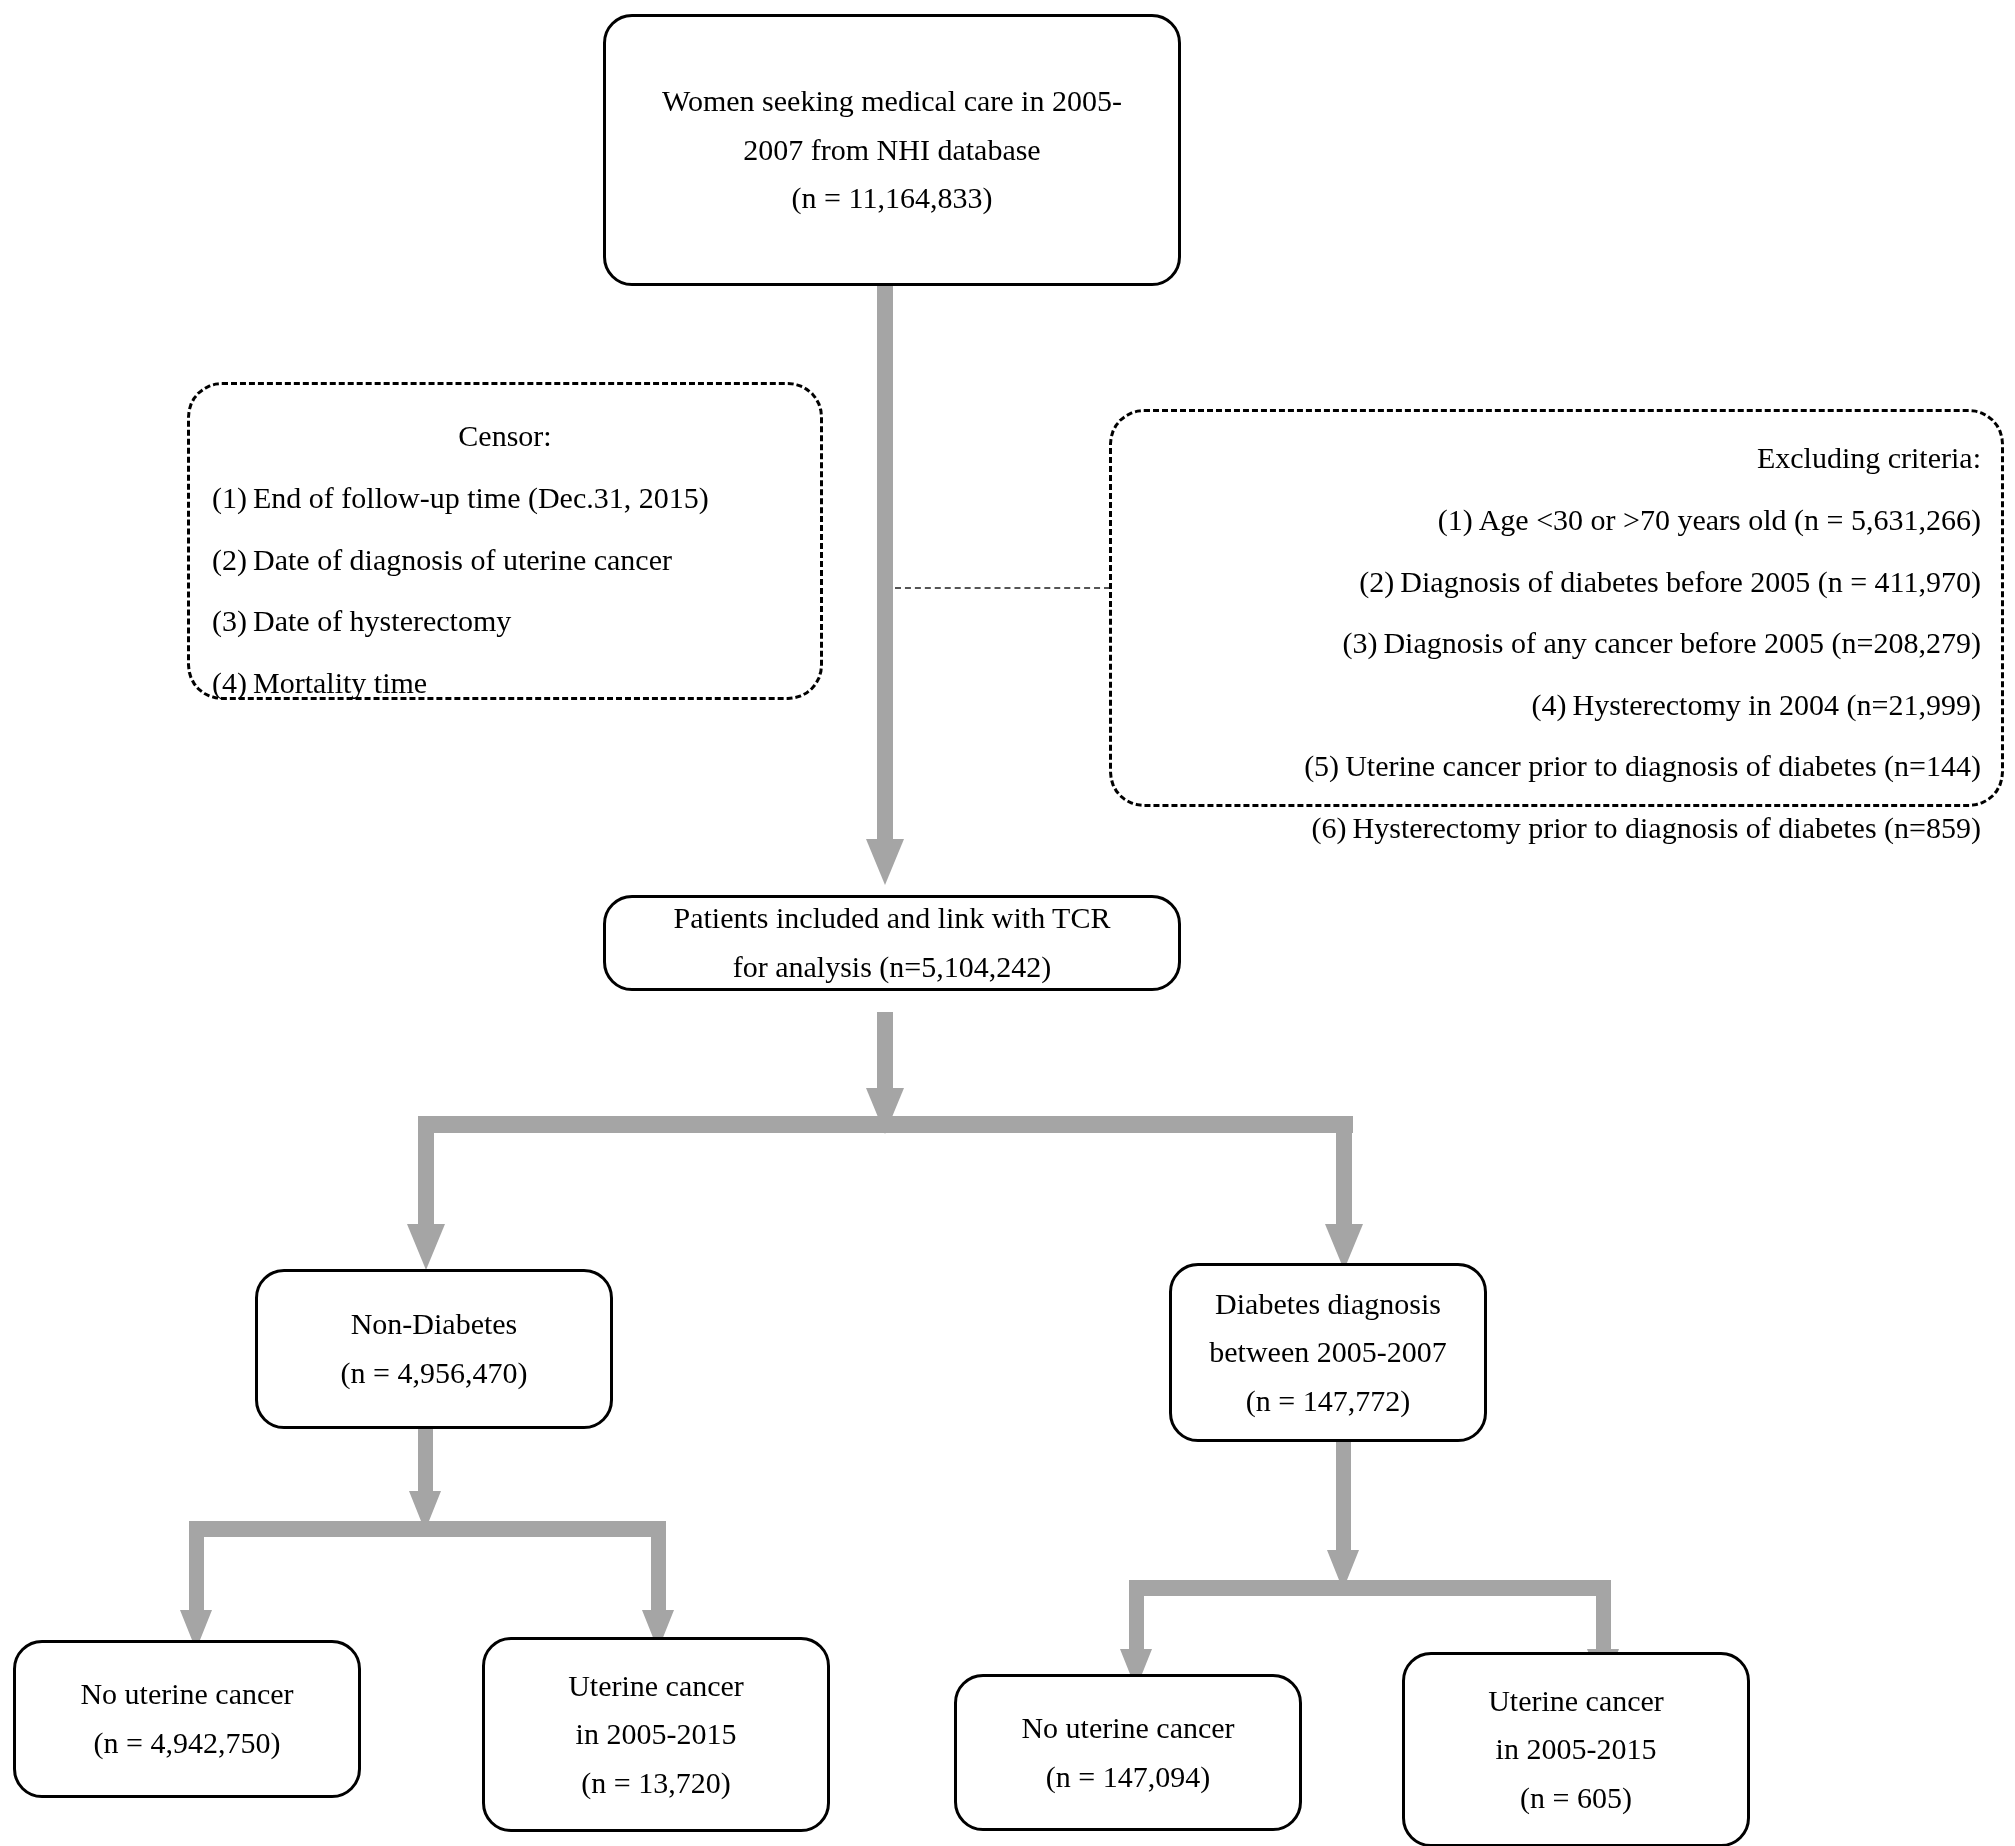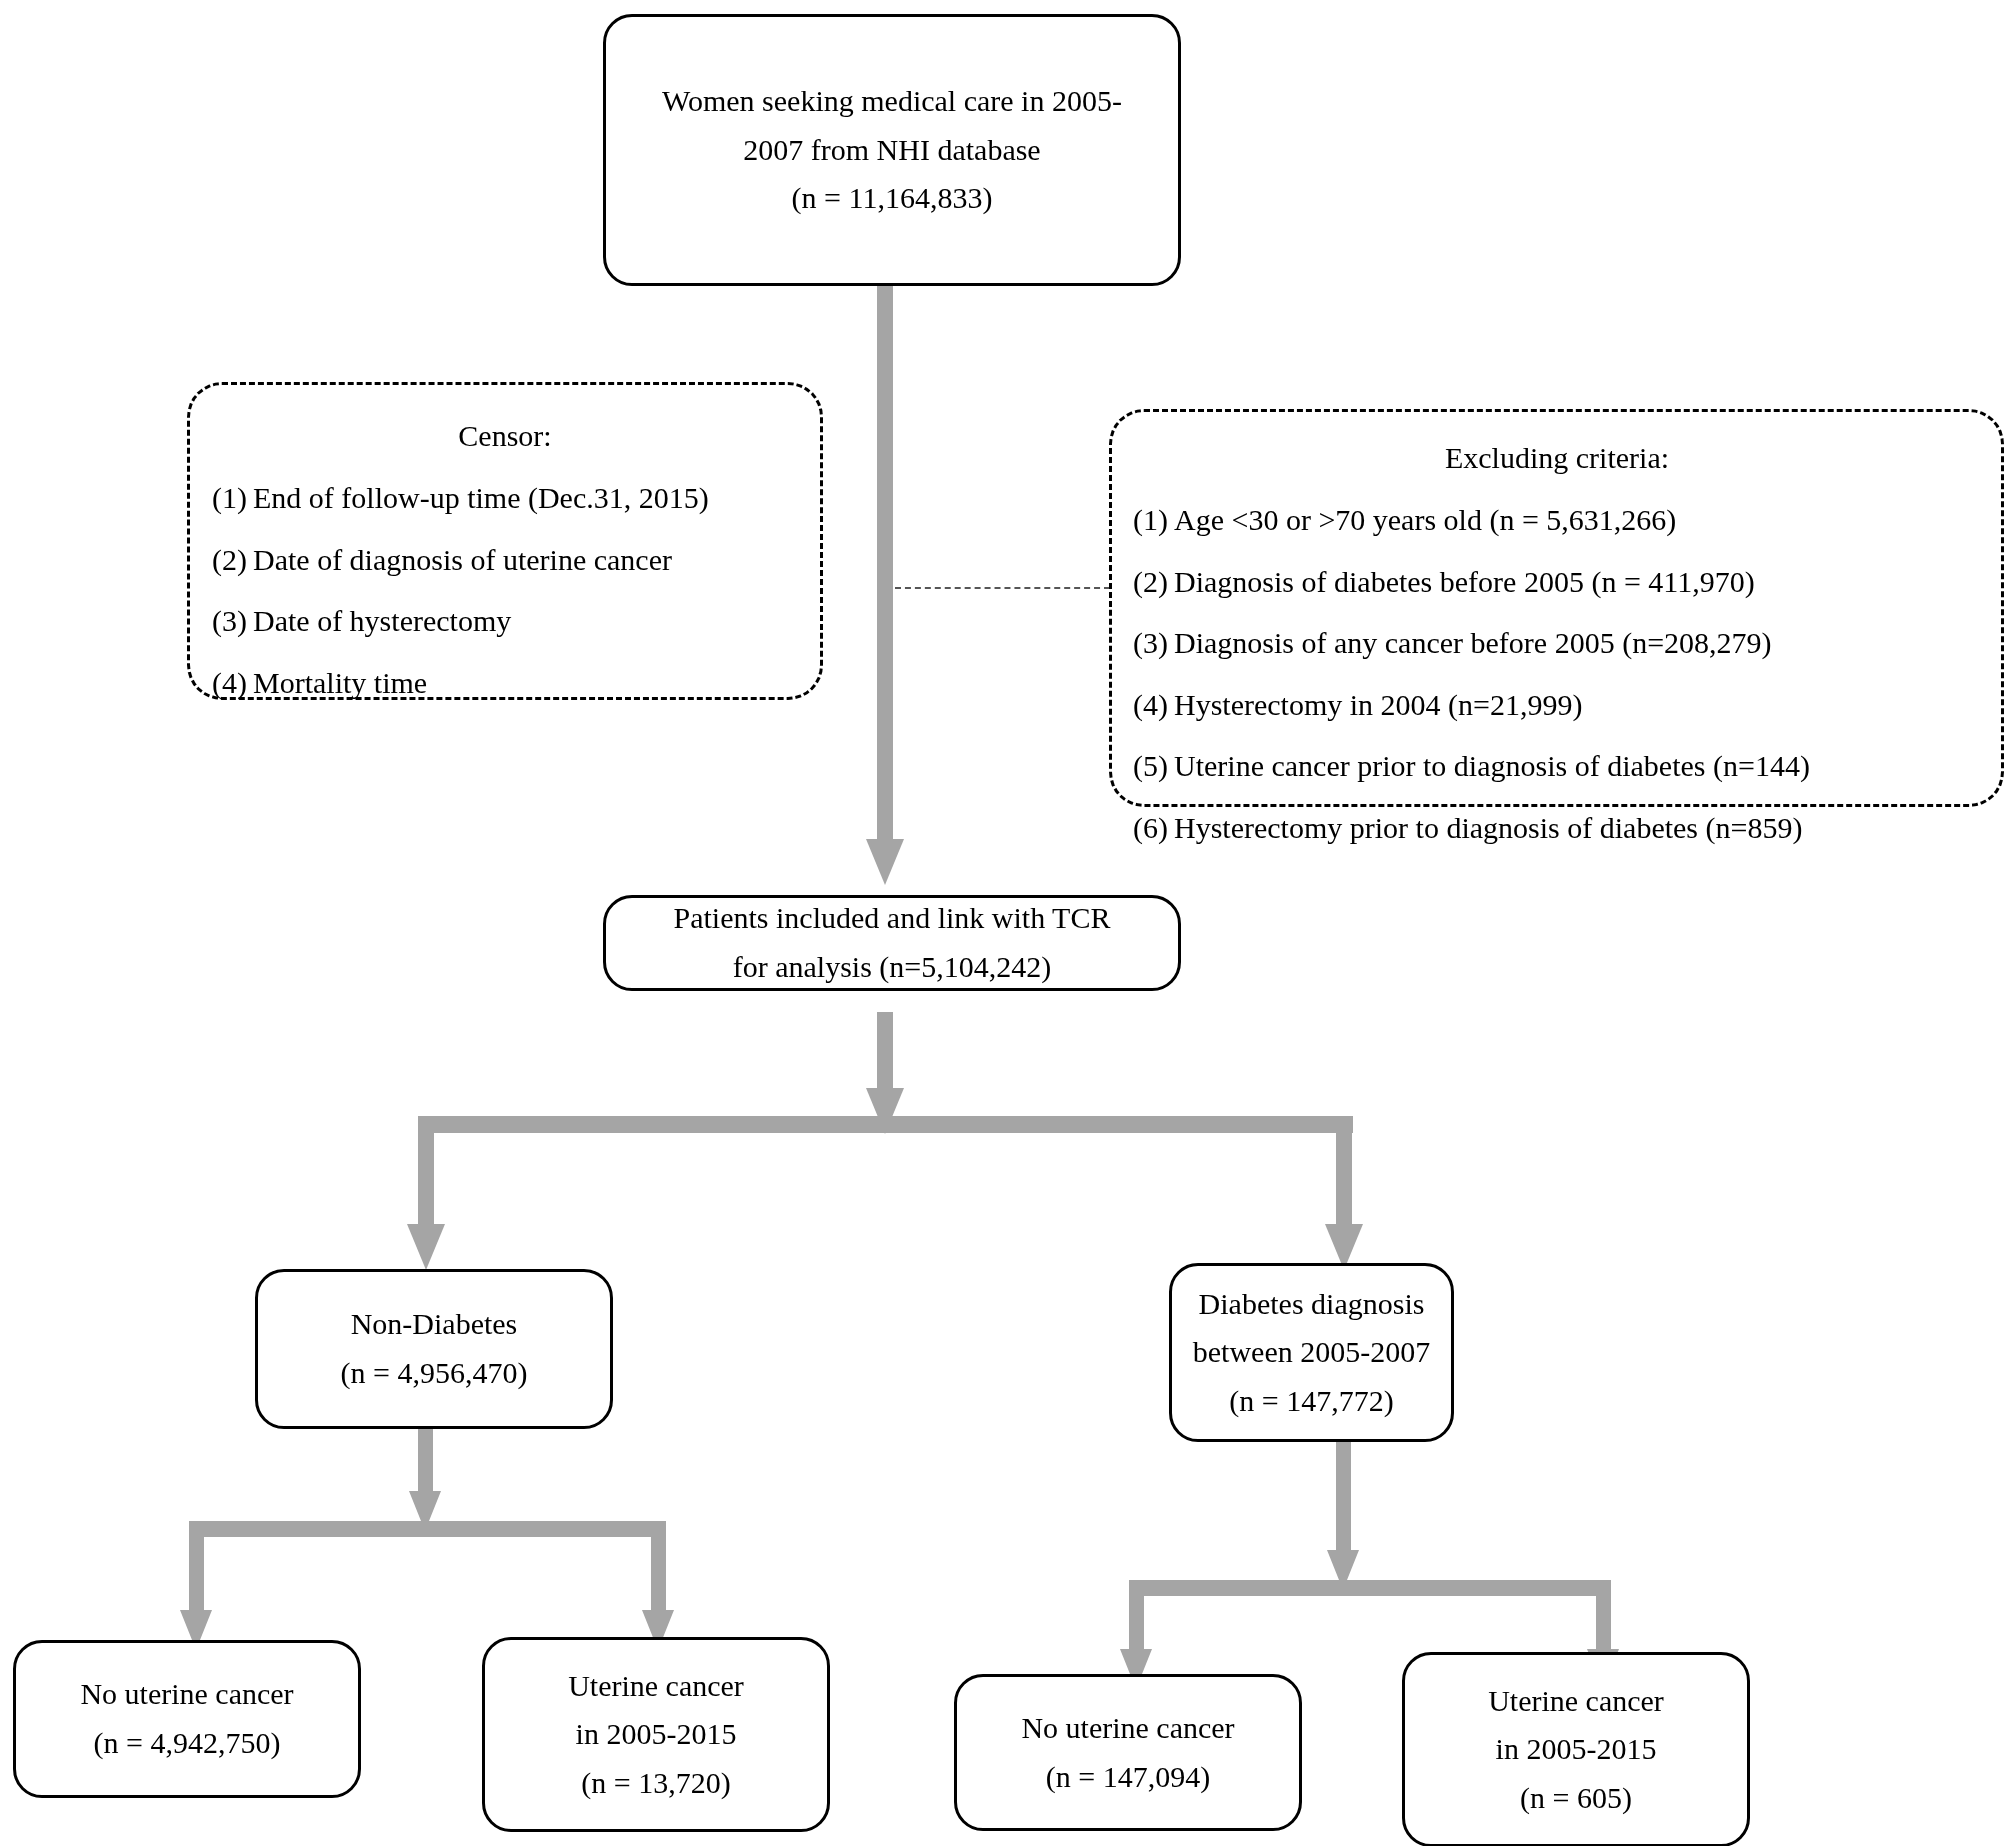--- a/index.html
+++ b/index.html
@@ -153,21 +153,21 @@
     <div class="crit-row">
       <span class="crit-num">(3)</span>
       <span class="crit-txt">Date of hysterectomy</span>
     </div>
     <div class="crit-row">
       <span class="crit-num">(4)</span>
       <span class="crit-txt">Mortality time</span>
     </div>
   </div>
 
-  <div class="node dashed" style="left:1109px; top:409px; width:895px; height:398px; padding:22px 20px 17px 21px;">
+  <div class="node dashed" style="left:1109px; top:409px; width:895px; height:398px; padding:22px 20px 17px 21px;align-items:flex-end;">
     <span class="crit-title">Excluding criteria:</span>
     <div class="crit-row">
       <span class="crit-num">(1)</span>
       <span class="crit-txt">Age &lt;30 or &gt;70 years old (n = 5,631,266)</span>
     </div>
     <div class="crit-row">
       <span class="crit-num">(2)</span>
       <span class="crit-txt">Diagnosis of diabetes before 2005 (n = 411,970)</span>
     </div>
     <div class="crit-row">
@@ -191,21 +191,21 @@
   <div class="node" style="left:603px; top:895px; width:578px; height:96px;">
     <span class="line">Patients included and link with TCR</span>
     <span class="line">for analysis (n=5,104,242)</span>
   </div>
 
   <div class="node" style="left:255px; top:1269px; width:358px; height:160px;">
     <span class="line">Non-Diabetes</span>
     <span class="line">(n = 4,956,470)</span>
   </div>
 
-  <div class="node" style="left:1169px; top:1263px; width:285px; height:179px;">
+  <div class="node" style="left:1169px; top:1263px; width:318px; height:179px;">
     <span class="line">Diabetes diagnosis</span>
     <span class="line">between 2005-2007</span>
     <span class="line">(n = 147,772)</span>
   </div>
 
   <div class="node" style="left:13px; top:1640px; width:348px; height:158px;">
     <span class="line">No uterine cancer</span>
     <span class="line">(n = 4,942,750)</span>
   </div>
 

